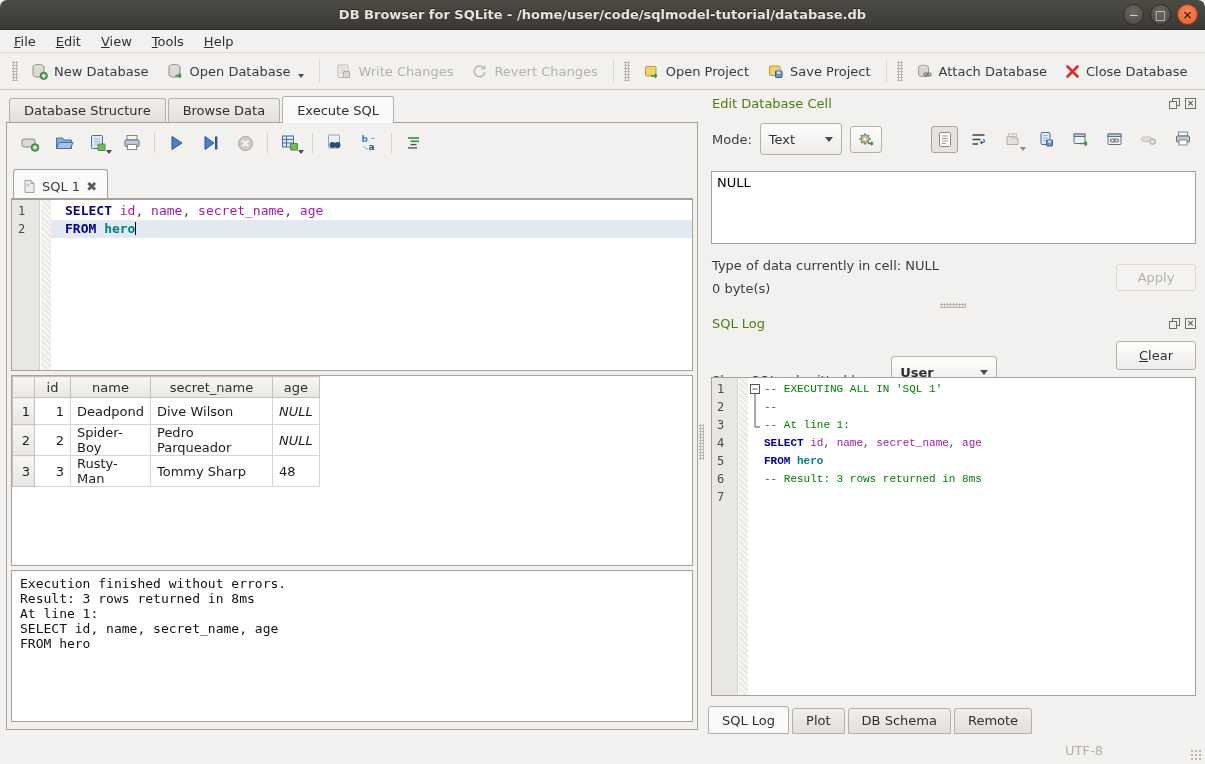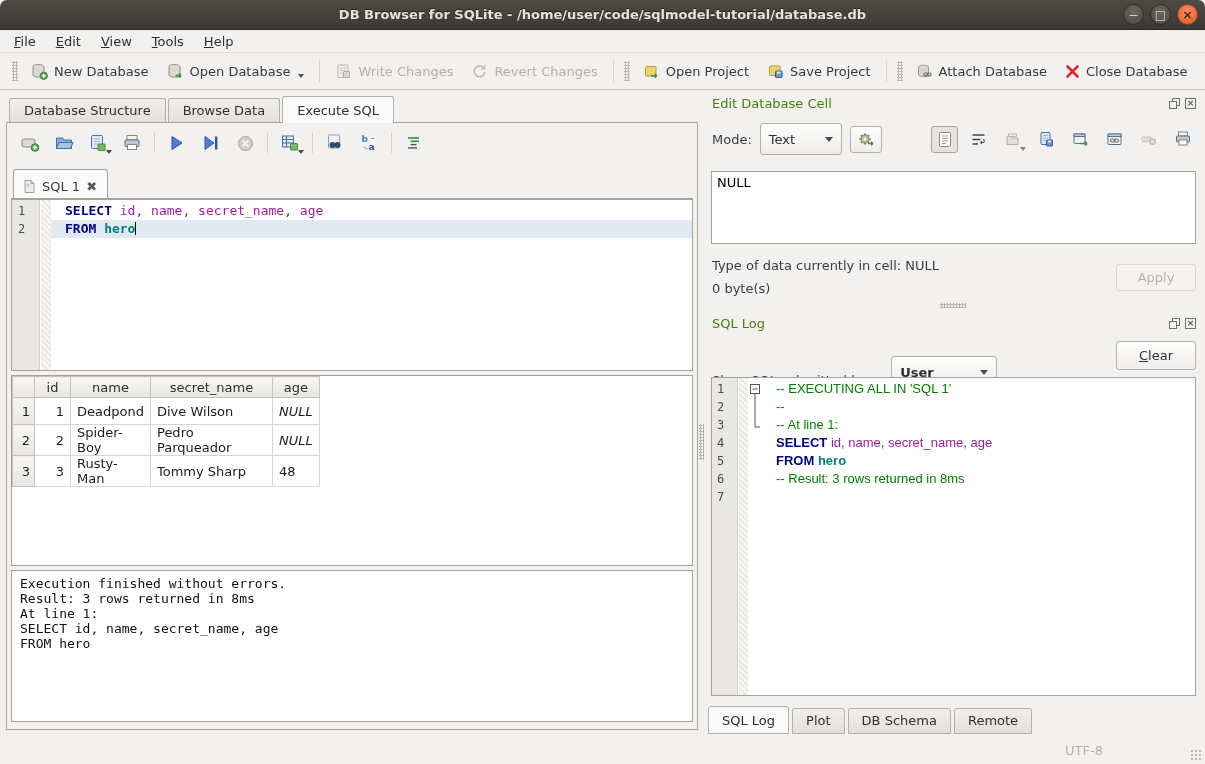--- a/index.html
+++ b/index.html
@@ -132,21 +132,21 @@
   .filter-row { position:absolute; top:357px; left:712px; height:31px; display:flex; align-items:flex-end; }
   .filter-combo { width:106px; margin-left:24px; height:29px;font-weight:bold; }
 
   
   .log-box { position:absolute; top:377px; left:711px; width:485px; height:319px; background:#fff;
     border:1px solid #a5a29c; overflow:hidden; }
   .log-gutter { position:absolute; top:0; left:0; width:26px; height:100%; background:#e9e7e4; border-right:1px solid #d5d2cc; }
   .log-hatch { position:absolute; top:0; left:27px; width:9px; height:100%;
     background:repeating-linear-gradient(45deg,#ebe9e6 0 2px,#f7f6f4 2px 4px); }
   .log-fold { position:absolute; top:0; left:36px; width:14px; height:100%; }
-  .log-code { position:absolute; top:2px; left:58px; right:0; font-family:Liberation Sans, sans-serif; font-size:13px; }
+  .log-code { position:absolute; top:2px; left:46px; right:0; font-family:Liberation Mono, monospace; font-size:11px; }
   .log-line { height:18px; line-height:18px; padding-left:6px; white-space:pre; }
   .log-lnum { display:block; height:18px; line-height:18px; padding-left:5px; font-family:"DejaVu Sans Mono", monospace; font-size:12px; color:#4a4a4a; }
   .lnums-pad { padding-top:2px; }
 
   
   .bottom-tabs { position:absolute; top:706px; left:708px; display:flex; align-items:flex-end; }
   .btab { height:26px; padding:4px 13px; background:linear-gradient(#f1efec,#e2dfda); border:1px solid #b3b0aa;
     margin-right:3px; border-radius:3px 3px 0 0; color:#2f2f2f; }
   .btab.active { background:#fbfafa; height:28px; padding-top:6px; }
 

